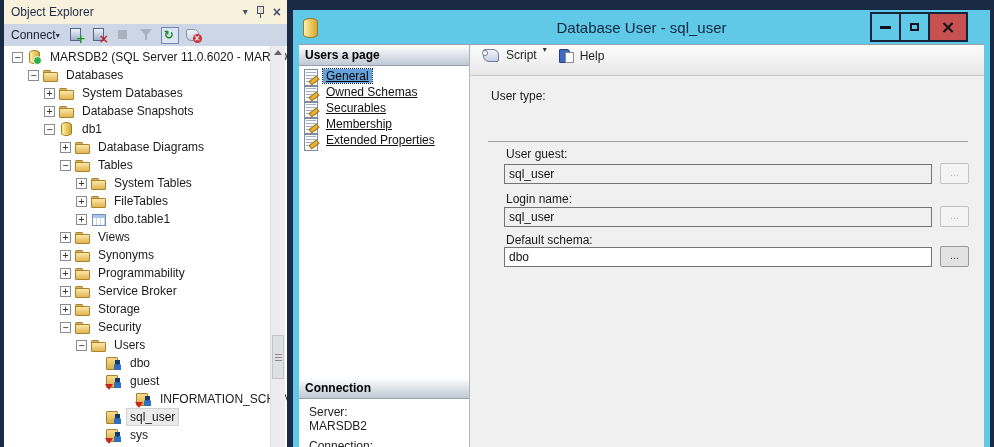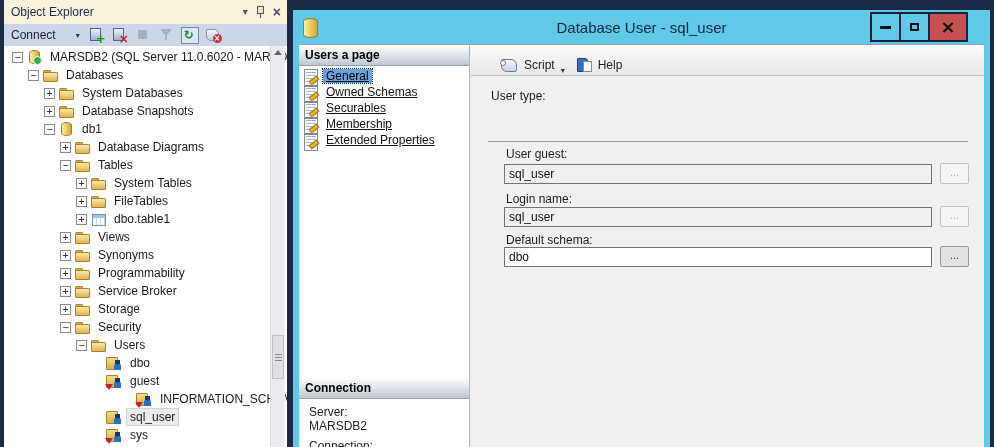--- a/index.html
+++ b/index.html
@@ -15,21 +15,21 @@
     display:flex;align-items:center;padding:0 4px 0 7px;box-sizing:border-box;}
   .oe-title{font-size:12px;color:#1c2c4a;flex:1;}
   .oe-tbicons{display:flex;align-items:center;gap:8px;margin-right:2px;}
   .t-chev{color:#44536e;font-size:10px;line-height:10px;cursor:default;}
   .t-pin{position:relative;width:9px;height:13px;}
   .t-pin::before{content:"";position:absolute;left:1px;top:0;width:5px;height:6px;border:1px solid #44536e;background:#e8e2cf;}
   .t-pin::after{content:"";position:absolute;left:4px;top:8px;width:1px;height:4px;background:#44536e;}
   .t-close{color:#44536e;font-size:14px;font-weight:bold;line-height:12px;}
   .oe-toolbar{position:absolute;left:0;top:24px;right:0;height:22px;background:#ccd6e6;
     display:flex;align-items:center;padding:0 4px;box-sizing:border-box;gap:6px;}
-  .connect-btn{font-size:12px;color:#1c2033;display:flex;align-items:center;gap:20px;padding:0 3px;justify-content:center;}
+  .connect-btn{font-size:12px;color:#1c2033;display:flex;align-items:center;gap:0;padding:0 3px;justify-content:center;}
   .connect-btn .carr{font-size:8px;color:#2a3550;}
   .oicon{position:relative;width:17px;height:16px;display:inline-block;}
   .i-connect::before,.i-disconnect::before{content:"";position:absolute;left:1px;top:1px;width:9px;height:11px;
     background:linear-gradient(#eef2f8,#9fb0cc);border:1px solid #51658c;}
   .i-connect::after{content:"+";position:absolute;right:0;bottom:-2px;font:900 12px/1 "DejaVu Sans",sans-serif;color:#1c9a1c;}
   .i-disconnect::after{content:"\00d7";position:absolute;right:0;bottom:-2px;font:900 12px/1 "DejaVu Sans",sans-serif;color:#cc2020;}
   .i-stop::before{content:"";position:absolute;left:3px;top:3px;width:9px;height:9px;background:#a9b1bf;}
   .i-filter::before{content:"";position:absolute;left:2px;top:2px;width:0;height:0;
     border-left:6px solid transparent;border-right:6px solid transparent;border-top:7px solid #a7b1c2;}
   .i-filter::after{content:"";position:absolute;left:7px;top:8px;width:2px;height:5px;background:#a7b1c2;}
@@ -101,21 +101,21 @@
   .i-page::after{content:"";position:absolute;right:0;bottom:1px;width:8px;height:3px;background:#e8b33a;border:1px solid #9a7420;transform:rotate(-38deg);}
   .page-item.selected .plabel{background:#66a3dd;outline:1px dotted #13263f;color:#000;}
   .plabel{padding:0 3px;line-height:14px;text-decoration:underline;}
   .conn-header{position:absolute;left:0;right:0;top:333px;}
   .conn-info{position:absolute;left:10px;top:360px;font-size:12px;color:#222;line-height:14px;}
   .conn-label2{position:absolute;left:10px;top:394px;font-size:12px;color:#222;}
   
   .content{position:absolute;left:172px;right:0;top:0;bottom:0;background:#f0f0f0;}
   .content-toolbar{position:absolute;left:0;right:0;top:0;height:31px;
     background:linear-gradient(#fcfcfc,#e8e8e8);border-bottom:1px solid #c3c3c3;
-    display:flex;align-items:flex-end;padding-left:26px;box-sizing:border-box;}
+    display:flex;align-items:flex-start;padding-left:8px;box-sizing:border-box;}
   .tb-item{display:flex;align-items:center;gap:5px;font-size:12px;color:#1e1e1e;padding:3px 4px;}
   .i-scroll{position:relative;width:18px;height:14px;}
   .i-scroll::before{content:"";position:absolute;left:0;top:1px;width:14px;height:11px;
     background:linear-gradient(#f2f4f9,#c9d0e2);border:1px solid #6e7b9c;border-radius:2px 6px 2px 6px;}
   .i-scroll::after{content:"";position:absolute;left:-1px;top:2px;width:4px;height:4px;border:1px solid #6e7b9c;border-radius:50%;background:#fff;}
   .tb-carr{font-size:8px;color:#333;margin:0 8px 0 2px;}
   .i-book{position:relative;width:16px;height:15px;}
   .i-book::before{content:"";position:absolute;left:0;top:1px;width:9px;height:12px;background:#3a6cc6;border:1px solid #23407c;border-radius:1px 3px 3px 1px;}
   .i-book::after{content:"";position:absolute;right:1px;bottom:0;width:7px;height:9px;background:#fff;border:1px solid #8a8a8a;}
   .form-label{position:absolute;font-size:12px;color:#1c1c1c;}

